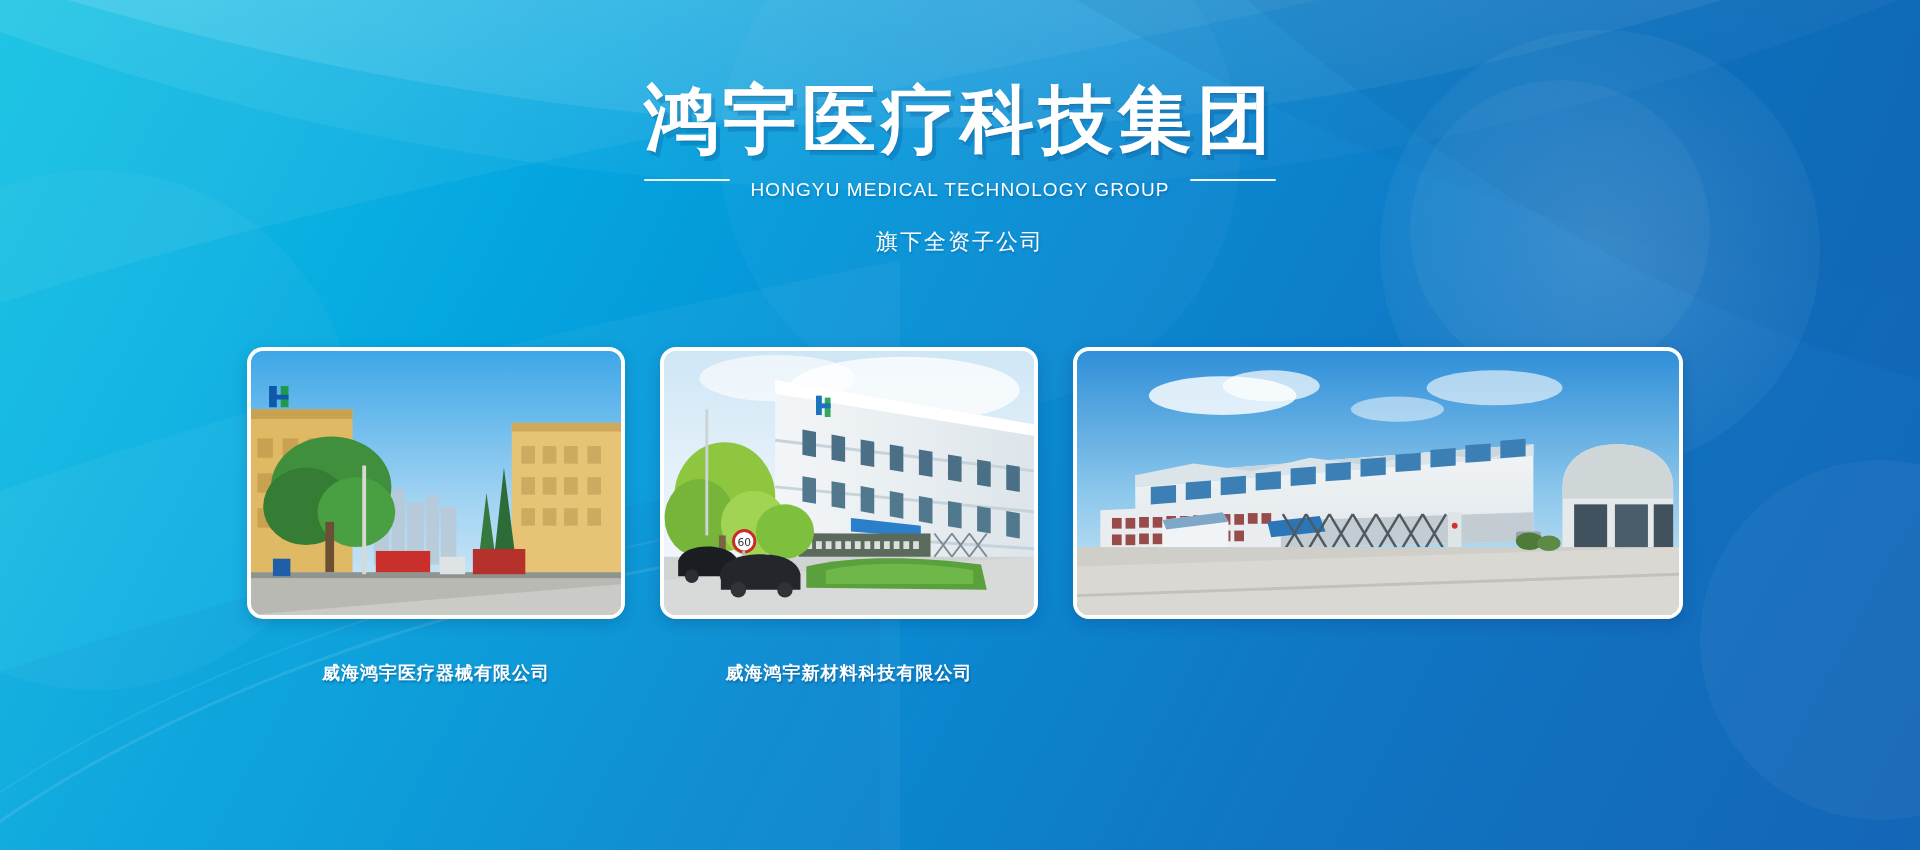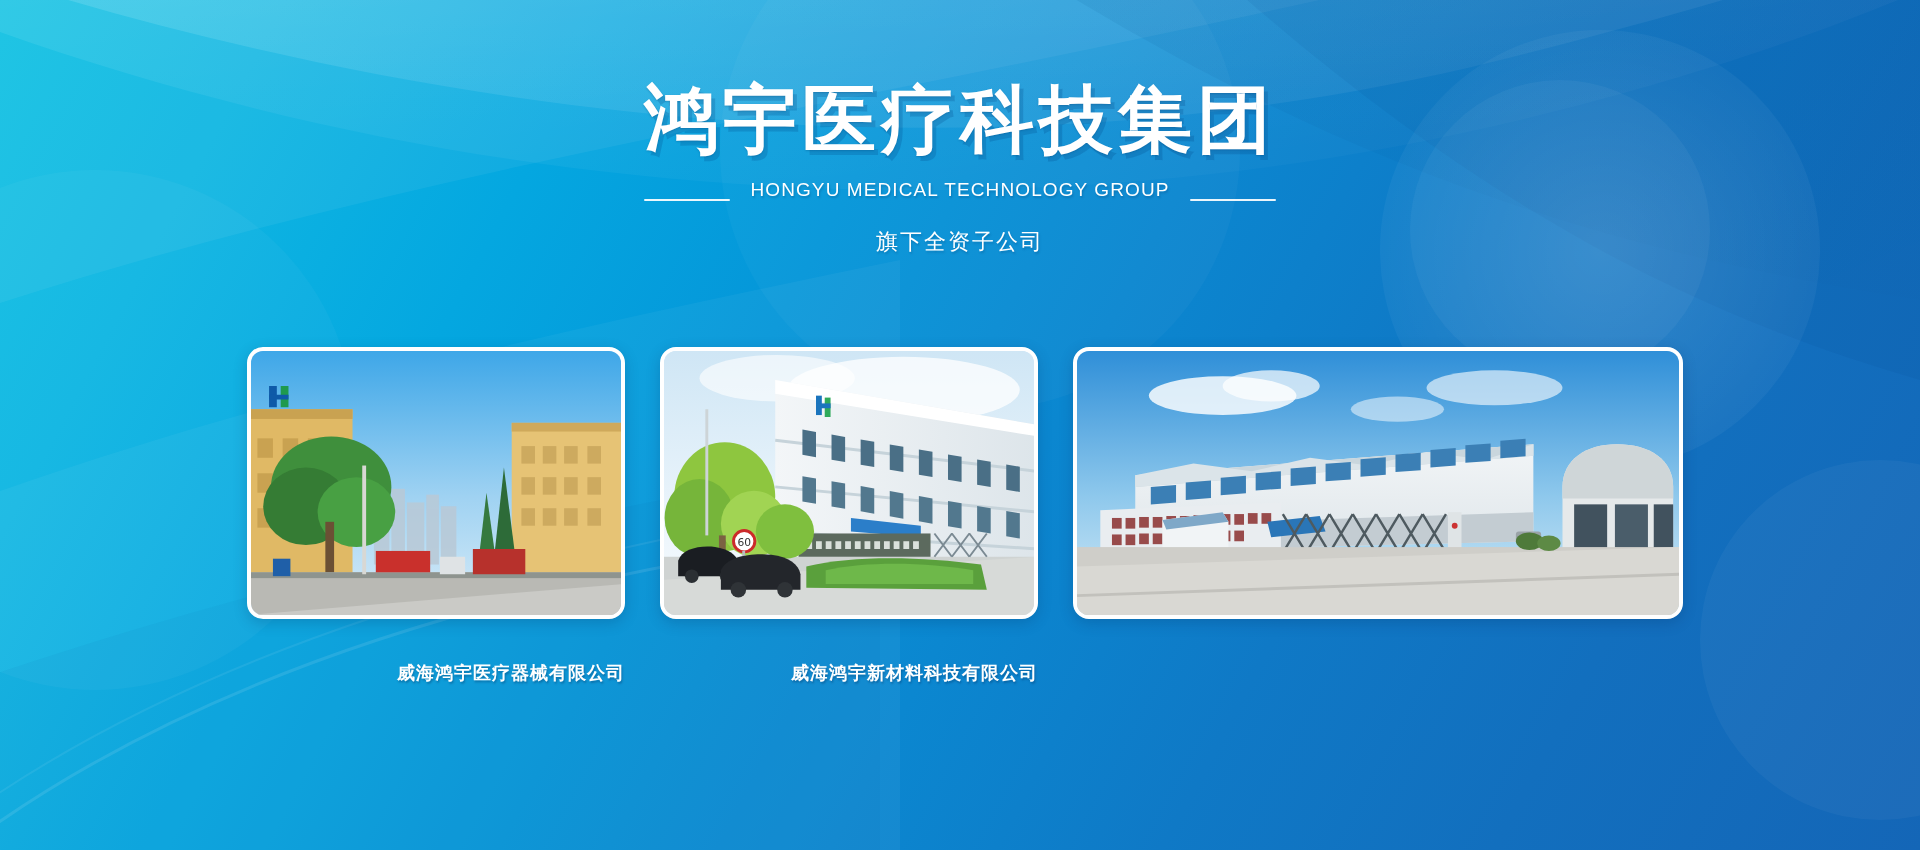--- a/index.html
+++ b/index.html
@@ -48,21 +48,21 @@
     font-weight:bold;
     color:#ffffff;
     letter-spacing:5px;
     line-height:1.12;
     text-shadow: 4px 5px 0 rgba(0,70,130,0.22), 0 1px 2px rgba(0,50,100,0.25);
   }
 
   .sub-en-row {
     margin-top:18px;
     display:flex;
-    align-items:flex-end;
+    align-items:flex-start;
     justify-content:center;
     gap:20px;
   }
   .rule {
     width:86px; height:2px;
     background:rgba(255,255,255,0.92);
     border-radius:1px;
   }
   .sub-en {
     font-size:19px;
@@ -86,21 +86,21 @@
   
   .cards {
     position:absolute;
     left:237px;
     top:347px;
     width:1446px;
     display:flex;
     align-items:flex-start;
     gap:25px;
   }
-  .card { display:flex; flex-direction:column; align-items:flex-end;padding-left:10px; }
+  .card { display:flex; flex-direction:column; align-items:center;padding-left:10px; }
   .card.c1 { width:388px; }
   .card.c2 { width:388px; }
   .card.c3 { width:620px; }
 
   .photo {
     width:100%;
     height:272px;
     border:4px solid #ffffff;
     border-radius:16px;
     overflow:hidden;

